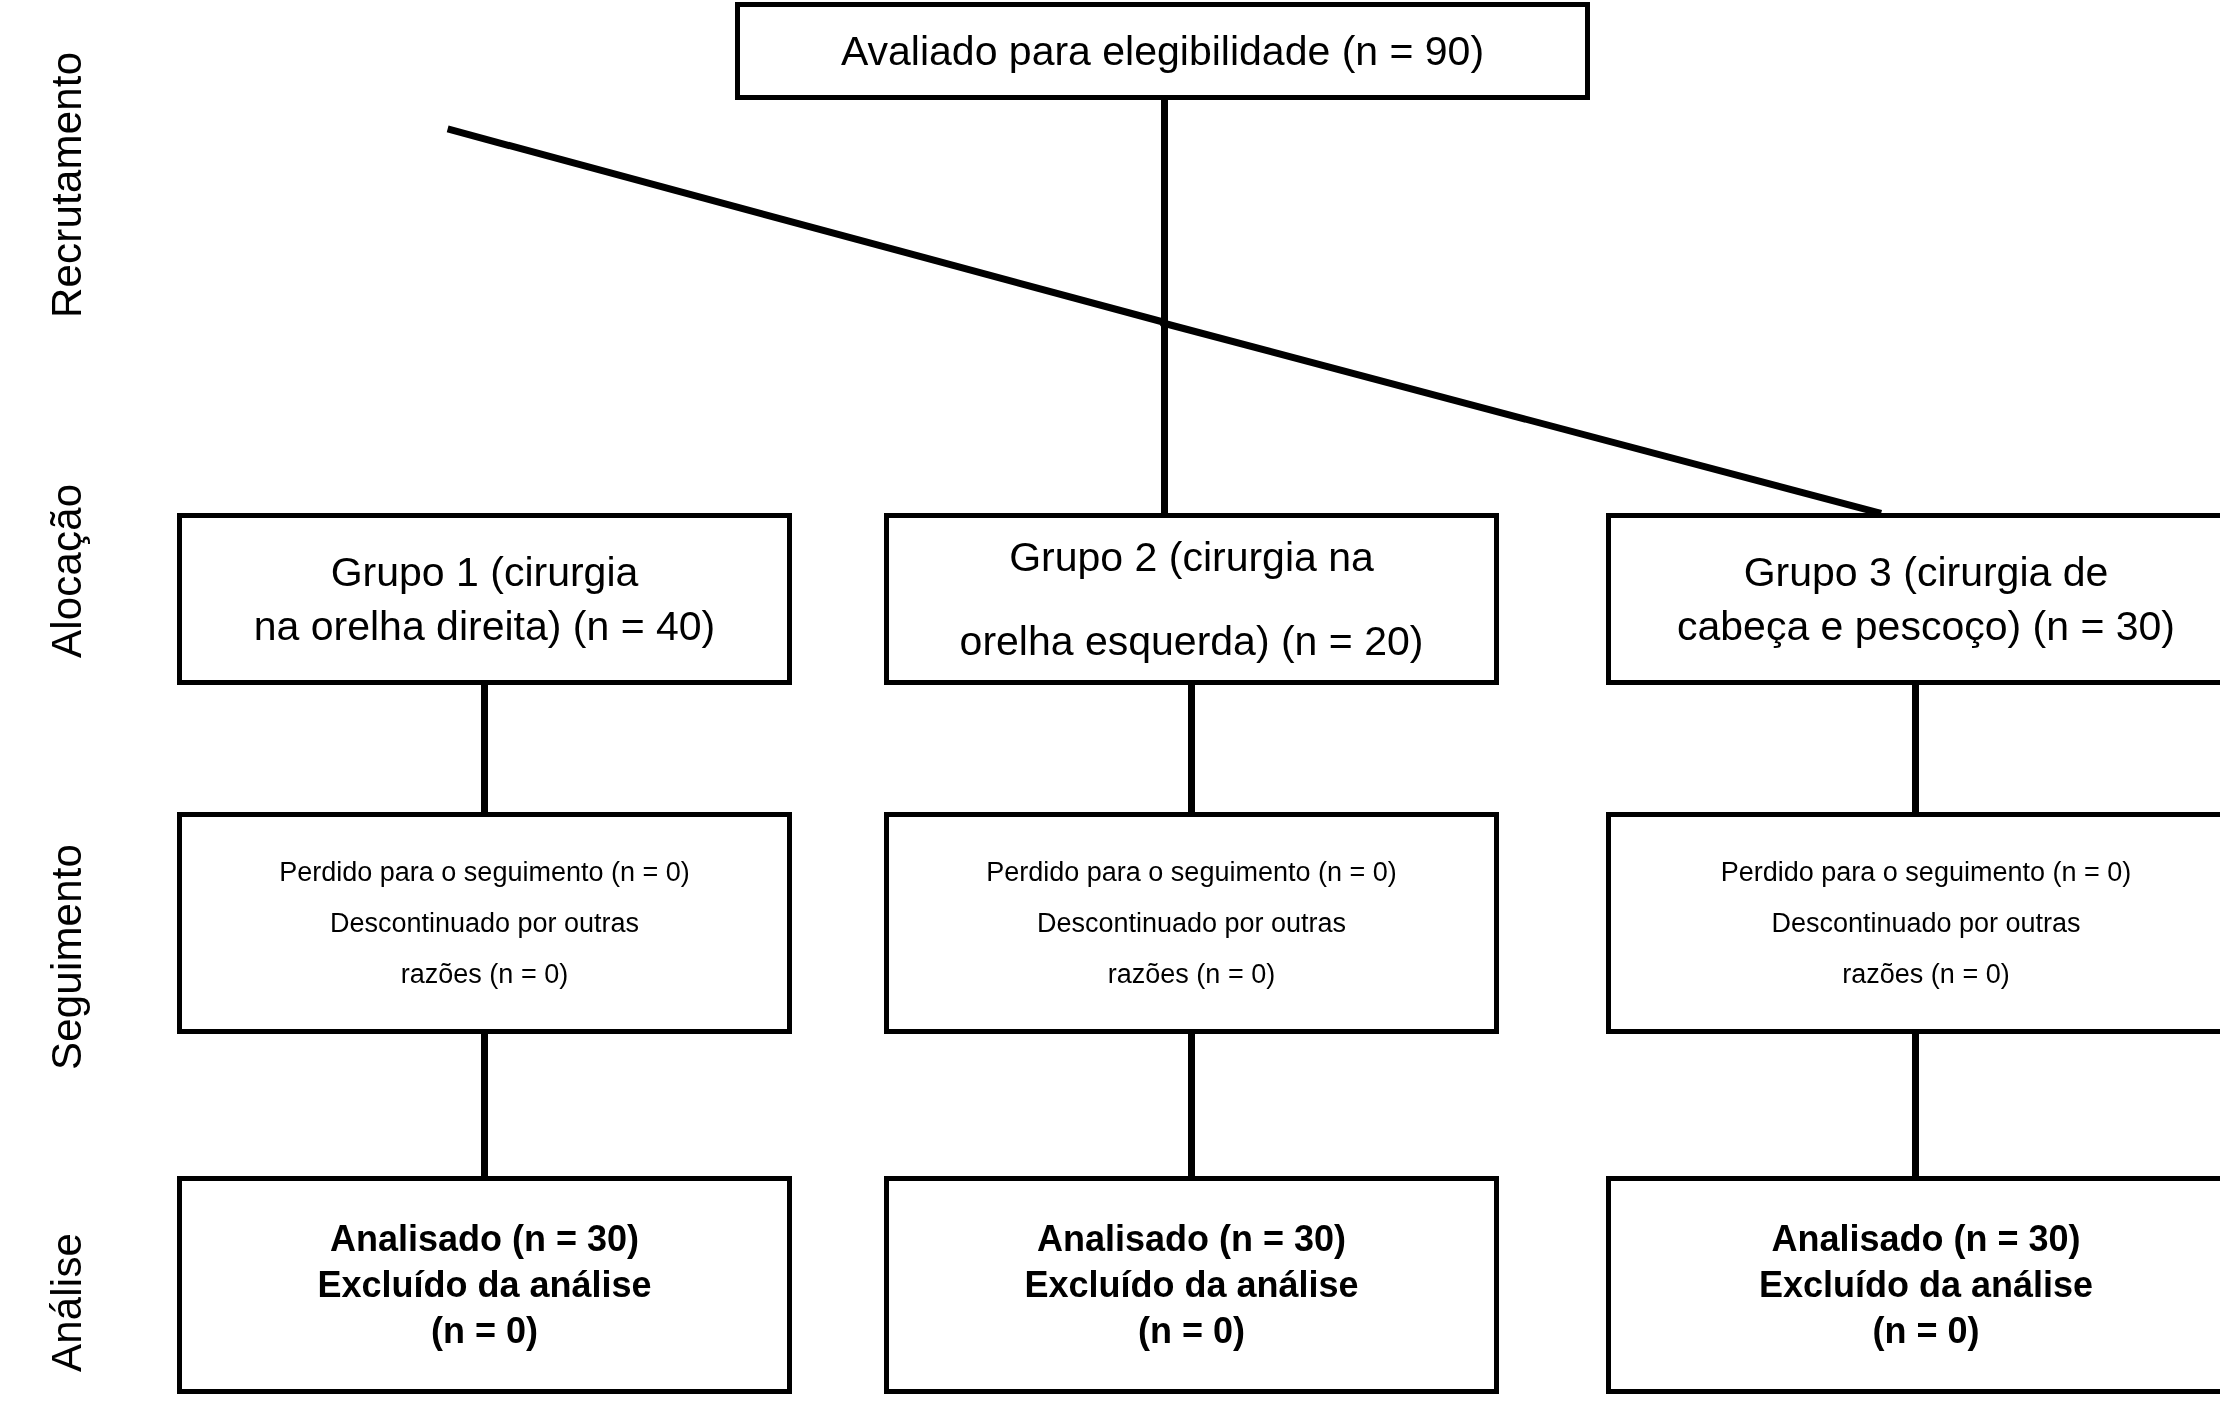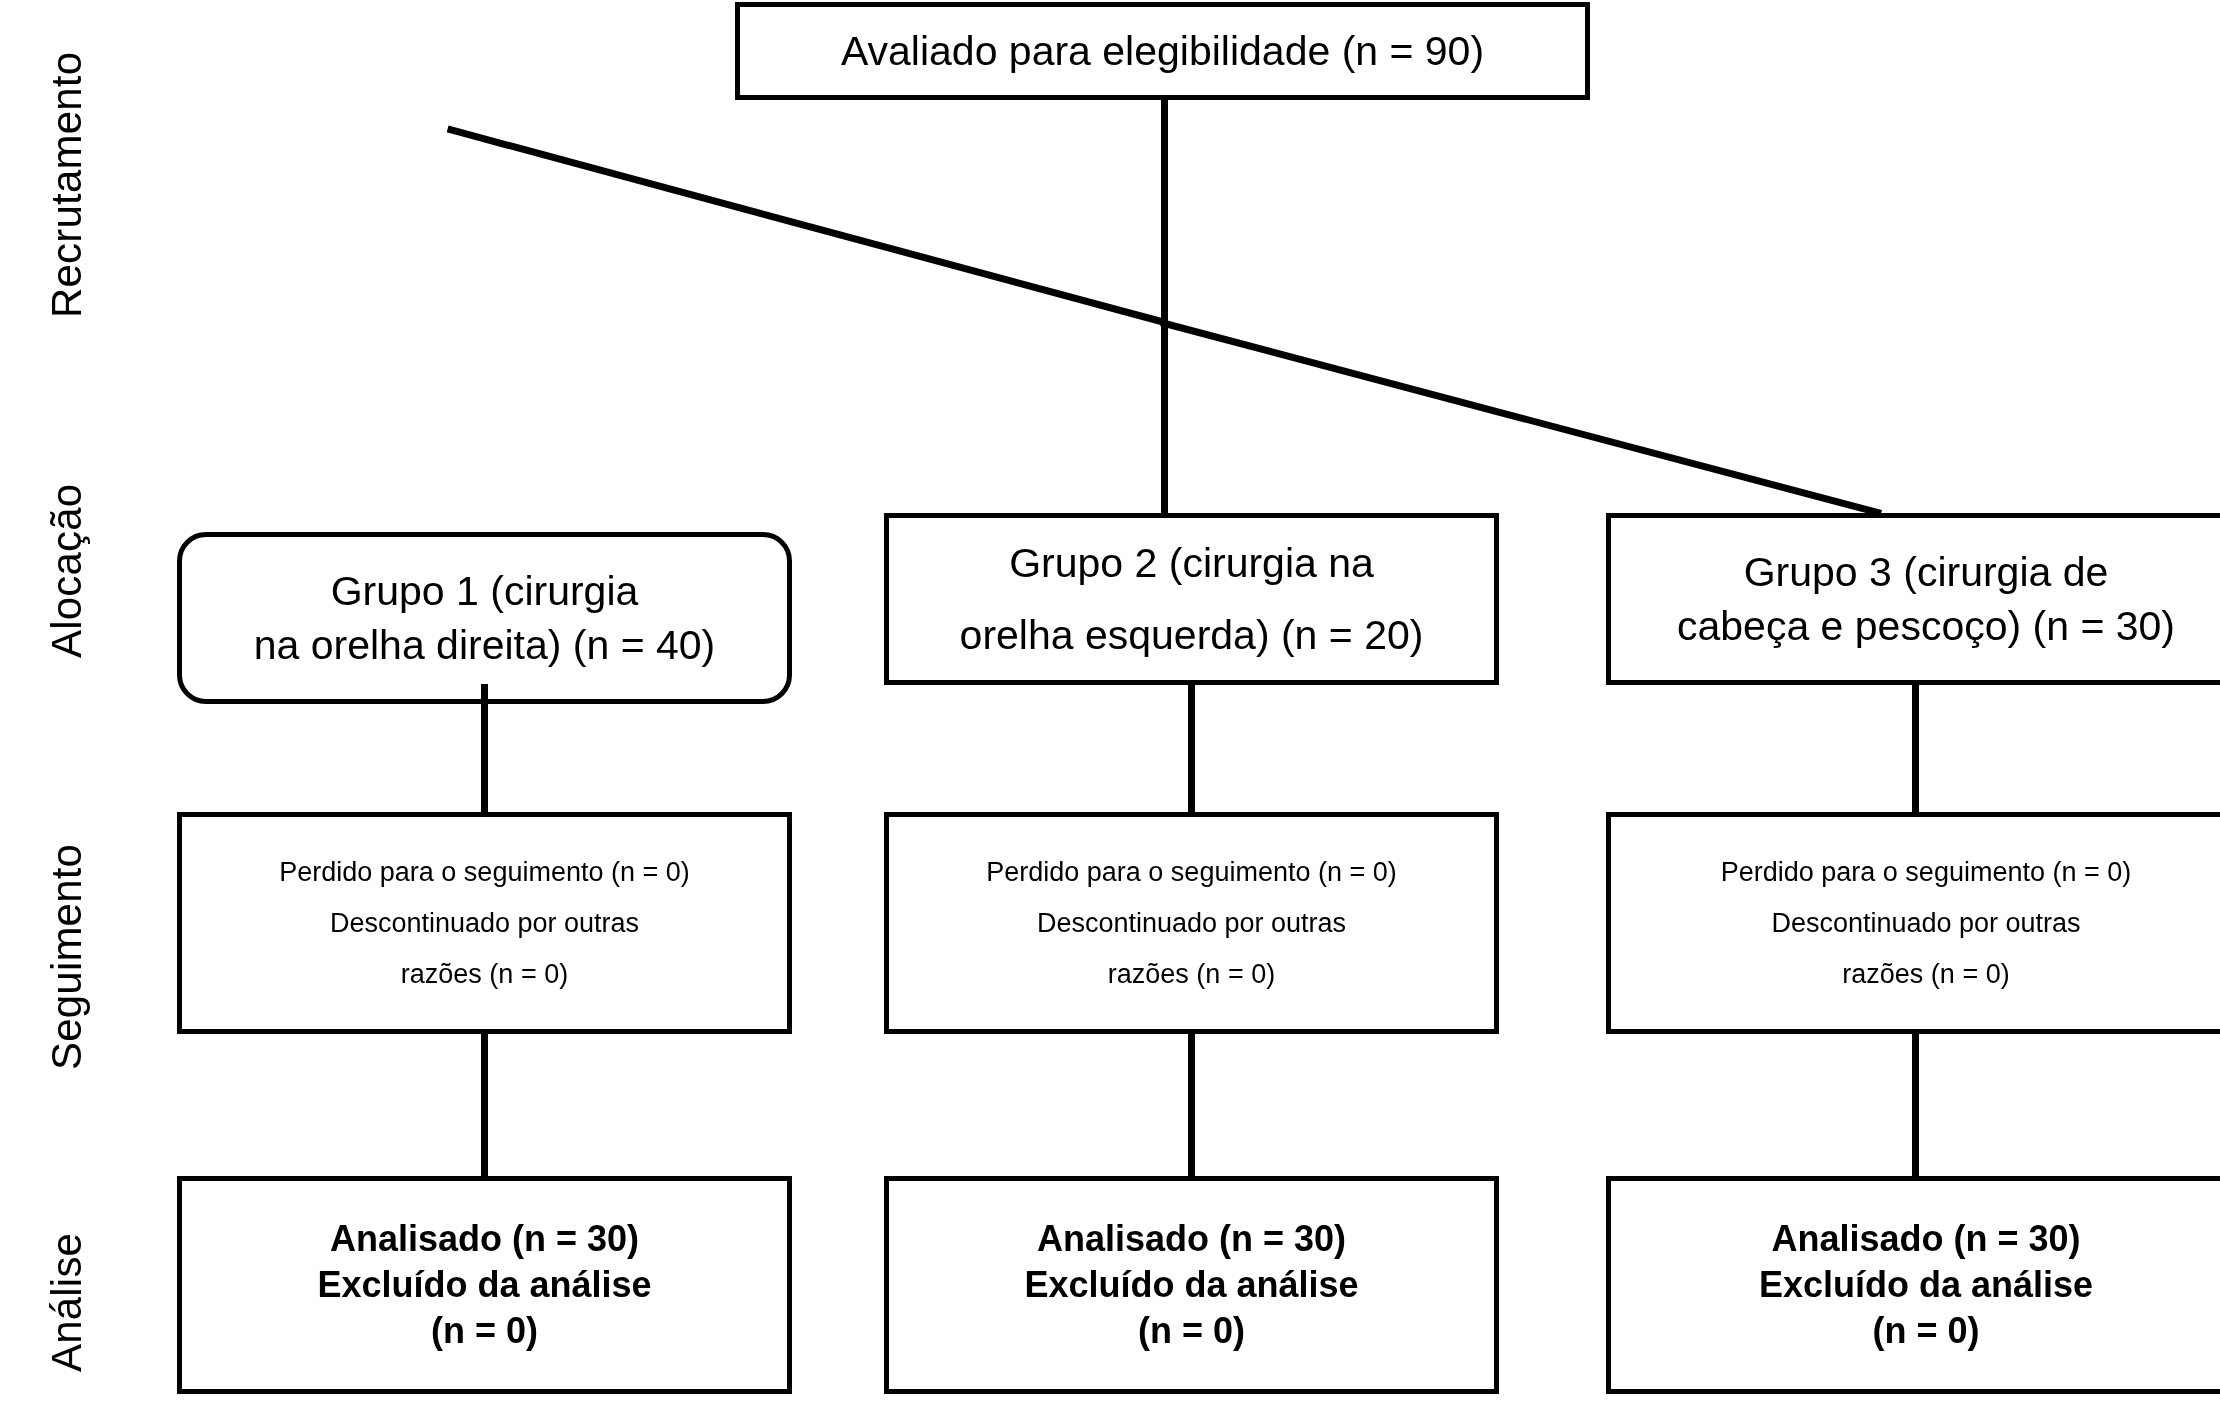--- a/index.html
+++ b/index.html
@@ -33,21 +33,21 @@
   .box {
     position: absolute;
     box-sizing: border-box;
     border: 5px solid #000000;
     background: #ffffff;
     display: flex;
     flex-direction: column;
     align-items: center;
     justify-content: center;
     text-align: center;
-    padding: 18px 10px;
+    padding: 12px 10px;
   }
   .box .line {
     display: block;
     width: 100%;
     white-space: nowrap;
   }
 
   .box.big .line {
     font-size: 41px;
     line-height: 1.32;
@@ -96,21 +96,21 @@
   </div>
 
   <div class="vline" style="left:1161px; top:100px; height:226px;"></div>
 
   <div class="diag" style="left:1165px; top:319px; width:743px; transform: rotate(195.1deg);"></div>
 
   <div class="diag" style="left:1161px; top:319px; width:745px; transform: rotate(14.85deg);"></div>
 
   <div class="vline" style="left:1161px; top:322px; height:194px;"></div>
 
-  <div class="box big" style="left:177px; top:532px; width:615px; height:172px;border-radius:29px;">
+  <div class="box big" style="left:177px; top:513px; width:615px; height:172px;">
     <span class="line">Grupo 1 (cirurgia</span>
     <span class="line">na orelha direita) (n = 40)</span>
   </div>
 
   <div class="box big" style="left:884px; top:513px; width:615px; height:172px;justify-content:space-between;">
     <span class="line">Grupo 2 (cirurgia na</span>
     <span class="line">orelha esquerda) (n = 20)</span>
   </div>
 
   <div class="box big" style="left:1606px; top:513px; width:640px; height:172px;">

